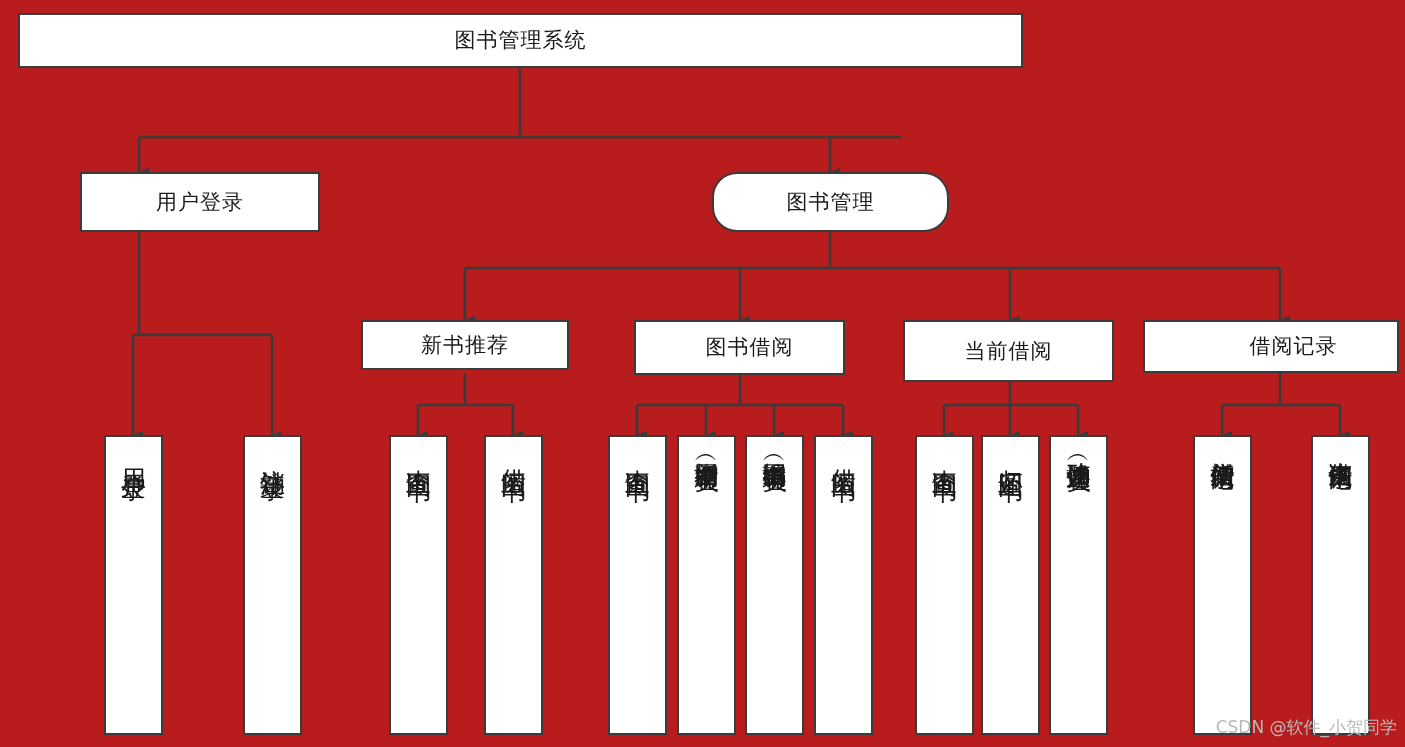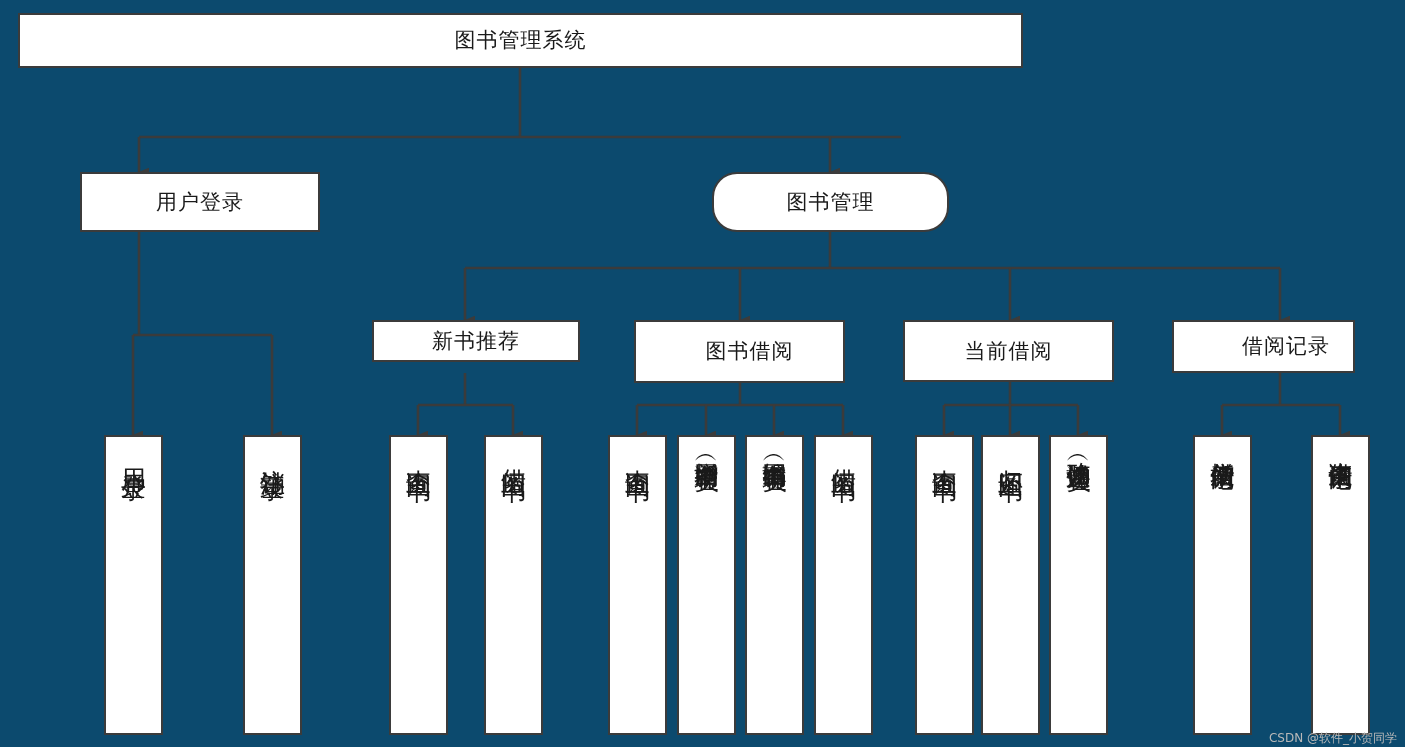--- a/index.html
+++ b/index.html
@@ -10,21 +10,21 @@
   body {
     font-family: "DejaVu Sans", "Liberation Sans", sans-serif;
     width: 1405px;
     height: 747px;
     overflow: hidden;
   }
   #diagram-root {
     position: relative;
     width: 1405px;
     height: 747px;
-    background: #0c4a6e;
+    background: #b91c1c;
   }
   #edge-layer {
     position: absolute;
     left: 0;
     top: 0;
     width: 1405px;
     height: 747px;
   }
   .node {
     position: absolute;
@@ -64,22 +64,22 @@
   .node.v.tall-text {
     padding-top: 6px;
   }
   .node.v.tall-text .node-label {
     font-size: 24px;
     letter-spacing: 1px;
   }
   #watermark {
     position: absolute;
     right: 8px;
-    bottom: 0;
-    font-size: 12px;
+    bottom: 8px;
+    font-size: 17px;
     color: #b9b9b9;
     z-index: 5;
     white-space: nowrap;
     font-family: "DejaVu Sans", "Liberation Sans", sans-serif;
   }
 </style>
 </head>
 <body>
 
 <div id="diagram-root">
@@ -139,33 +139,33 @@
   </div>
 
   <div class="node h" style="left:80px; top:172px; width:240px; height:60px;">
     <span class="node-label">用户登录</span>
   </div>
 
   <div class="node h" style="left:712px; top:172px; width:237px; height:60px;border-radius:25px;">
     <span class="node-label">图书管理</span>
   </div>
 
-  <div class="node h" style="left:372px; top:320px; width:208px; height:42px;align-items:center;">
+  <div class="node h" style="left:361px; top:320px; width:208px; height:50px;align-items:center;">
     <span class="node-label">新书推荐</span>
   </div>
 
-  <div class="node h" style="left:634px; top:320px; width:211px; height:63px;padding-left:20px;">
+  <div class="node h" style="left:634px; top:320px; width:211px; height:55px;padding-left:20px;">
     <span class="node-label">图书借阅</span>
   </div>
 
   <div class="node h" style="left:903px; top:320px; width:211px; height:62px;">
     <span class="node-label">当前借阅</span>
   </div>
 
-  <div class="node h" style="left:1172px; top:320px; width:183px; height:53px;padding-left:45px;">
+  <div class="node h" style="left:1143px; top:320px; width:256px; height:53px;padding-left:45px;">
     <span class="node-label">借阅记录</span>
   </div>
 
   <div class="node v" style="left:104px; top:435px; width:59px; height:300px;">
     <span class="node-label">用户登录</span>
   </div>
 
   <div class="node v" style="left:243px; top:435px; width:59px; height:300px;">
     <span class="node-label">注销登录</span>
   </div>

